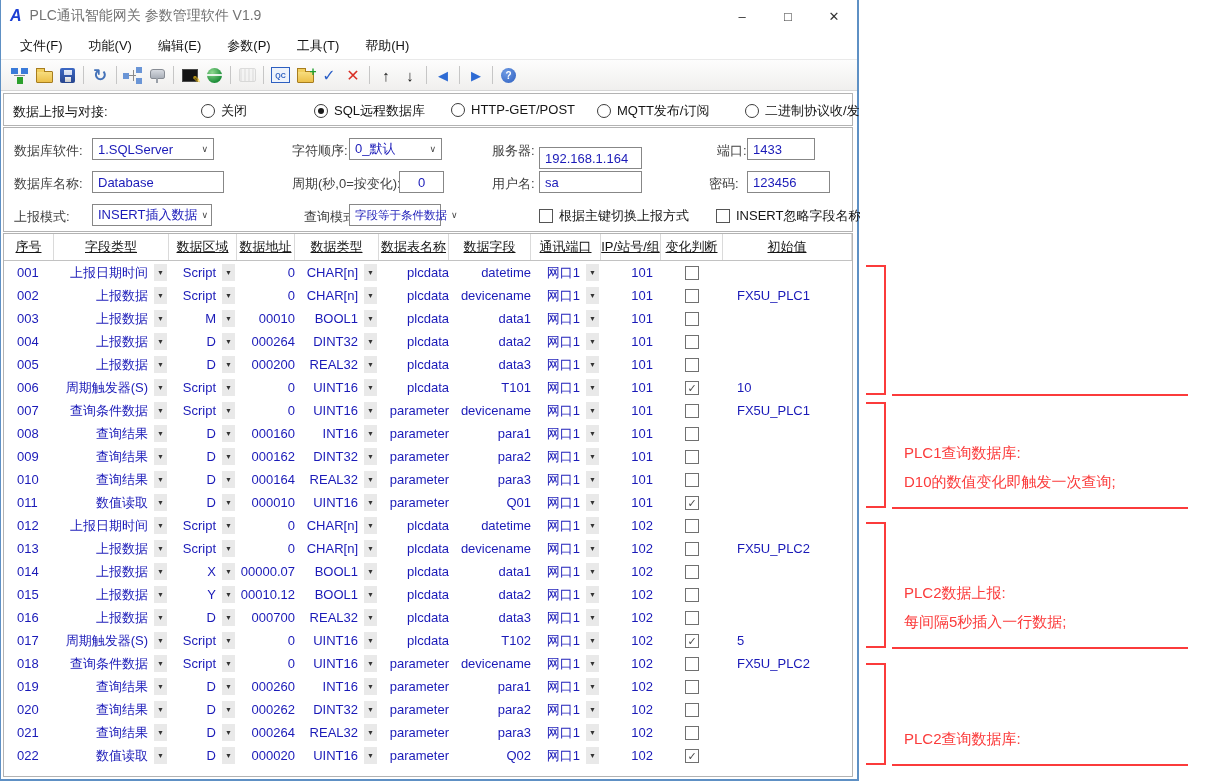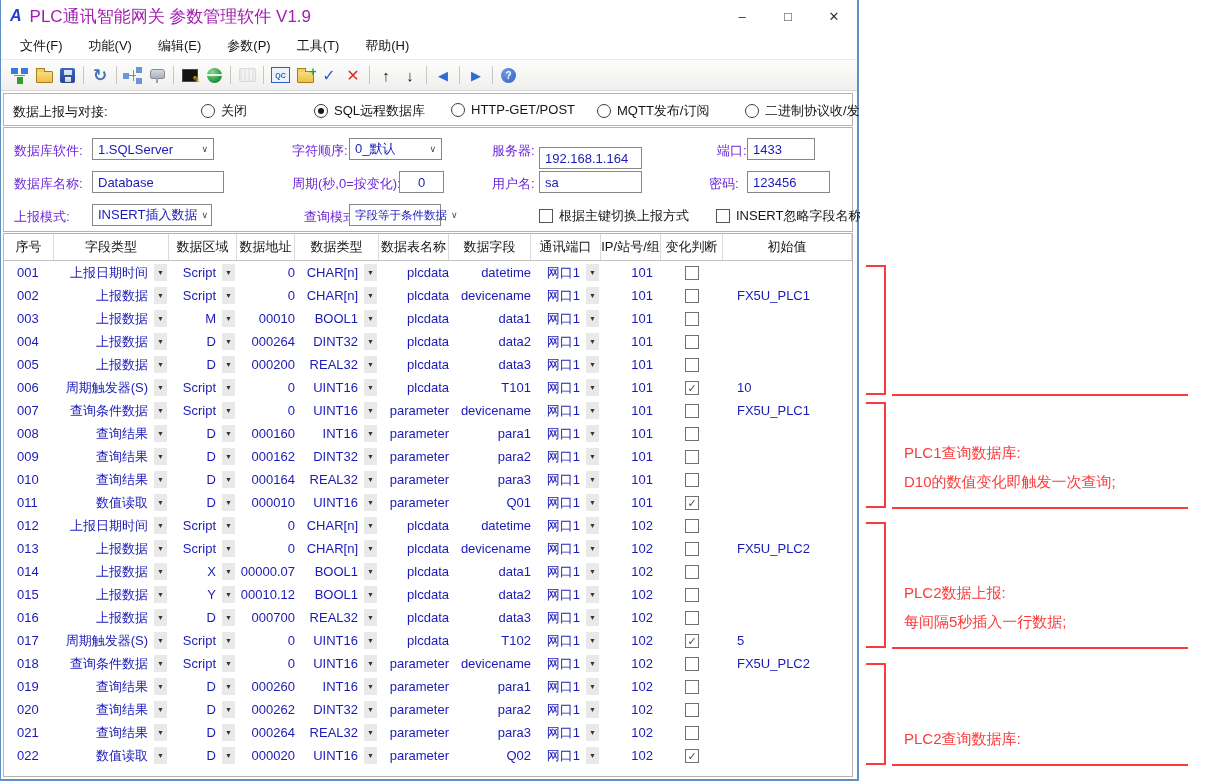--- a/index.html
+++ b/index.html
@@ -4,21 +4,21 @@
 <style>
   html,body{margin:0;padding:0;}
   body{width:1220px;height:781px;position:relative;background:#fff;overflow:hidden;
        font-family:"Liberation Sans","DejaVu Sans",sans-serif;-webkit-font-smoothing:antialiased;}
 
   
   .window{position:absolute;left:0;top:0;width:859px;height:781px;box-sizing:border-box;
           background:#fff;border-left:1px solid #5e90c4;border-right:2px solid #5e90c4;border-bottom:2px solid #5e90c4;}
   .titlebar{height:32px;display:flex;align-items:center;background:#fff;}
   .app-logo{margin-left:9px;font-weight:bold;font-style:italic;font-size:16px;color:#1d3fd4;line-height:1;}
-  .title-text{margin-left:8px;font-size:17px;color:#a21caf;}
+  .title-text{margin-left:8px;font-size:14px;color:#737373;}
   .win-controls{margin-left:auto;display:flex;height:100%;}
   .win-btn{width:46px;height:100%;display:flex;align-items:center;justify-content:center;font-size:13px;color:#333;}
   .menubar{height:27px;display:flex;align-items:center;padding-left:6px;background:#fff;}
   .menu-item{padding:4px 13px;font-size:13px;color:#141414;}
   .toolbar{height:30px;display:flex;align-items:center;background:linear-gradient(#fdfdfd,#f0efee);
            border-top:1px solid #e9e9e9;border-bottom:1px solid #d6d6d6;padding-left:7px;}
   .tsep{width:1px;height:18px;background:#c6c6c6;margin:0 4px;}
   .ic{width:22px;height:21px;margin:0 1px;display:flex;align-items:center;justify-content:center;
       font-size:15px;position:relative;background-repeat:no-repeat;}
 
@@ -76,30 +76,30 @@
   
   .plabel{position:absolute;left:9px;top:9px;font-size:13px;color:#141414;}
   .ropt{position:absolute;top:8px;display:flex;align-items:center;font-size:13px;color:#141414;white-space:nowrap;}
   .ropt .rc{width:14px;height:14px;border:1px solid #3c3c3c;border-radius:50%;margin-right:6px;
             box-sizing:border-box;position:relative;background:#fff;flex:none;}
   .ropt.sel .rc::after{content:"";position:absolute;left:3px;top:3px;width:6px;height:6px;border-radius:50%;background:#1a1a1a;}
   .ropt:nth-of-type(1){left:197px}.ropt:nth-of-type(2){left:310px}.ropt:nth-of-type(3){left:447px}
   .ropt:nth-of-type(4){left:593px}.ropt:nth-of-type(5){left:741px}
 
   
-  .flabel{position:absolute;font-size:13px;color:#6d28d9;white-space:nowrap;}
+  .flabel{position:absolute;font-size:13px;color:#404040;white-space:nowrap;}
   .fbox{position:absolute;height:22px;border:1px solid #878787;font-size:13px;color:#1a1ab8;
         display:flex;align-items:center;padding:0 5px;box-sizing:border-box;background:#fff;white-space:nowrap;}
   .fbox .chev{margin-left:auto;color:#444;font-size:9px;padding-left:4px;}
   .center-text{justify-content:center;}
   .fcheck{position:absolute;display:flex;align-items:center;font-size:13px;color:#141414;white-space:nowrap;}
   .fcheck .cb{width:14px;height:14px;border:1px solid #555;box-sizing:border-box;background:#fff;margin-right:6px;flex:none;}
 
   
-  .ghead{display:flex;height:26px;border-bottom:1px solid #c2c2c2;font-size:13px;color:#141414;}
+  .ghead{display:flex;height:26px;border-bottom:1px solid #c2c2c2;font-size:13px;color:#141414;text-decoration:underline;}
   .ghead .gc{display:flex !important;align-items:center;justify-content:center !important;
              border-right:1px solid #dadada;box-sizing:border-box;padding:0 !important;text-align:center !important;}
   .grow{display:flex;height:23px;align-items:center;font-size:13px;color:#1a1ab8;}
   .gc{flex:none;box-sizing:border-box;}
   .c-num{width:50px;padding-left:13px;}
   .c-ftype{width:115px;display:flex;justify-content:flex-end;align-items:center;padding-right:2px;}
   .c-area{width:68px;display:flex;justify-content:flex-end;align-items:center;padding-right:2px;}
   .c-addr{width:58px;text-align:right;}
   .c-dtype{width:84px;display:flex;justify-content:flex-end;align-items:center;padding-right:2px;}
   .c-table{width:70px;text-align:right;}

